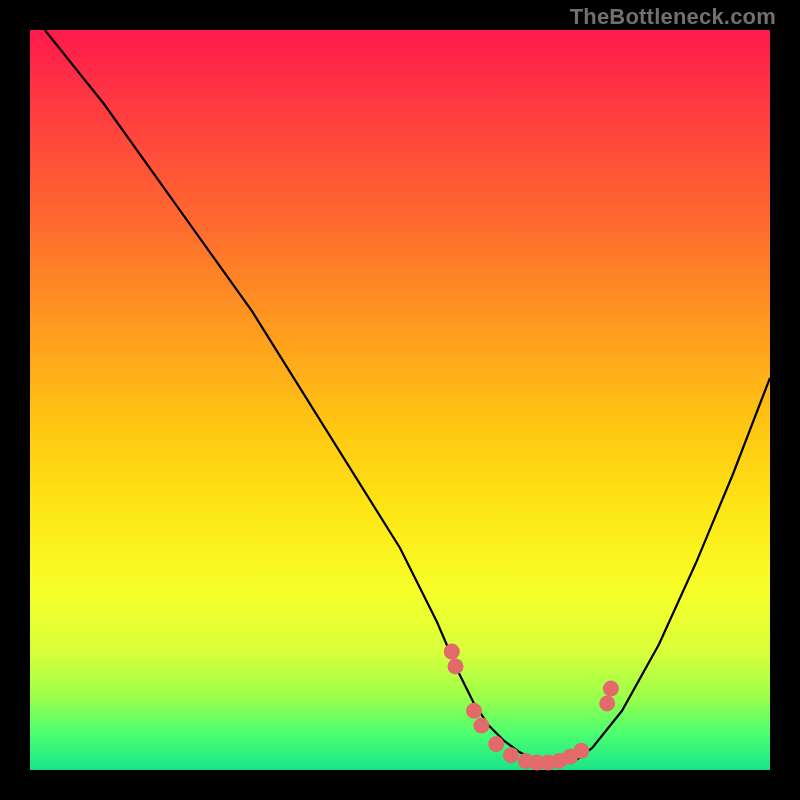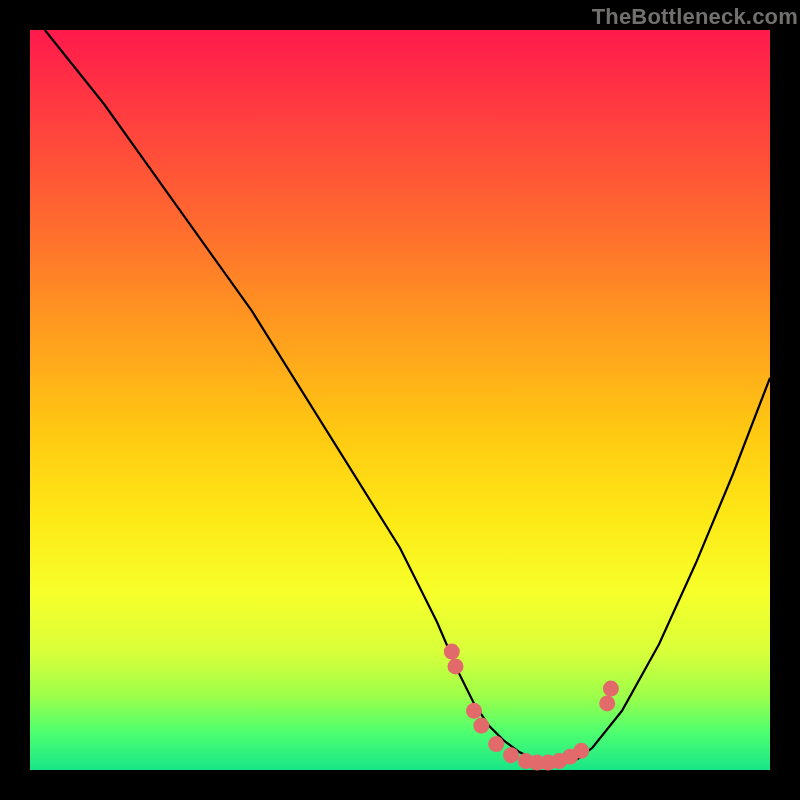--- a/index.html
+++ b/index.html
@@ -6,21 +6,21 @@
   html, body { width: 800px; height: 800px; overflow: hidden; background: #000; }
   .frame {
     position: relative;
     width: 800px;
     height: 800px;
     background: #000;
   }
   .watermark {
     position: absolute;
     top: 4px;
-    right: 2px;
+    right: 24px;
     font-family: Arial, Helvetica, sans-serif;
     font-size: 22px;
     font-weight: 600;
     color: #72706f;
     letter-spacing: 0.2px;
     margin-left: 11px;
   }
   .plot {
     position: absolute;
     left: 30px;

